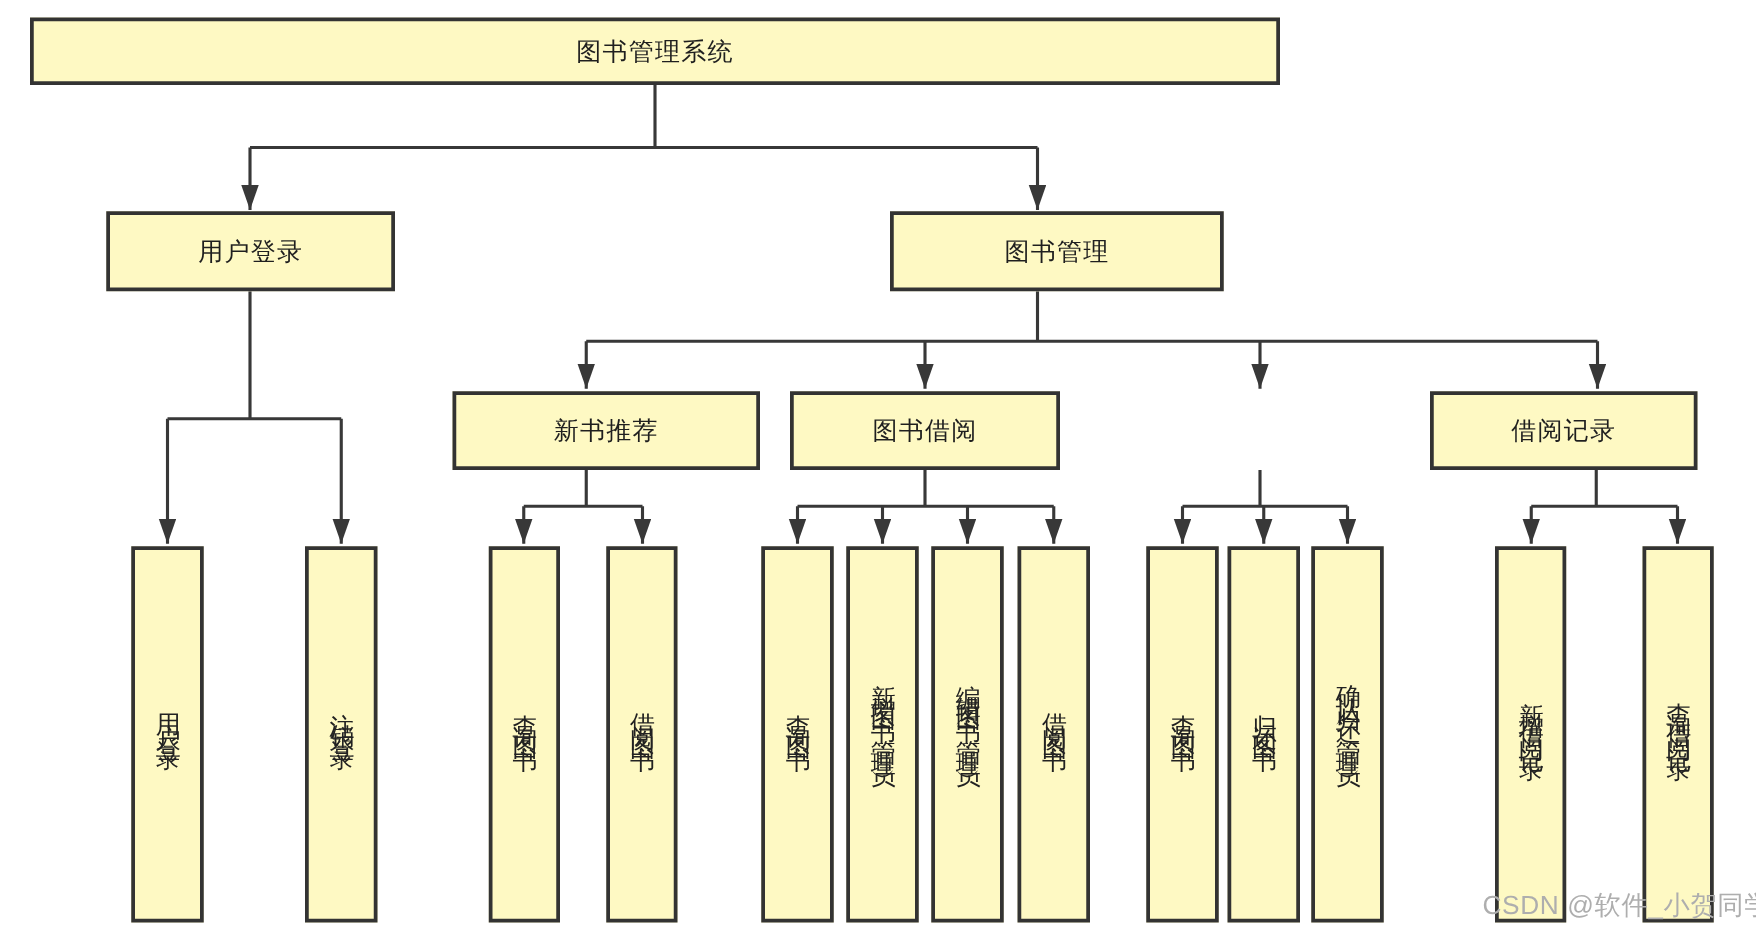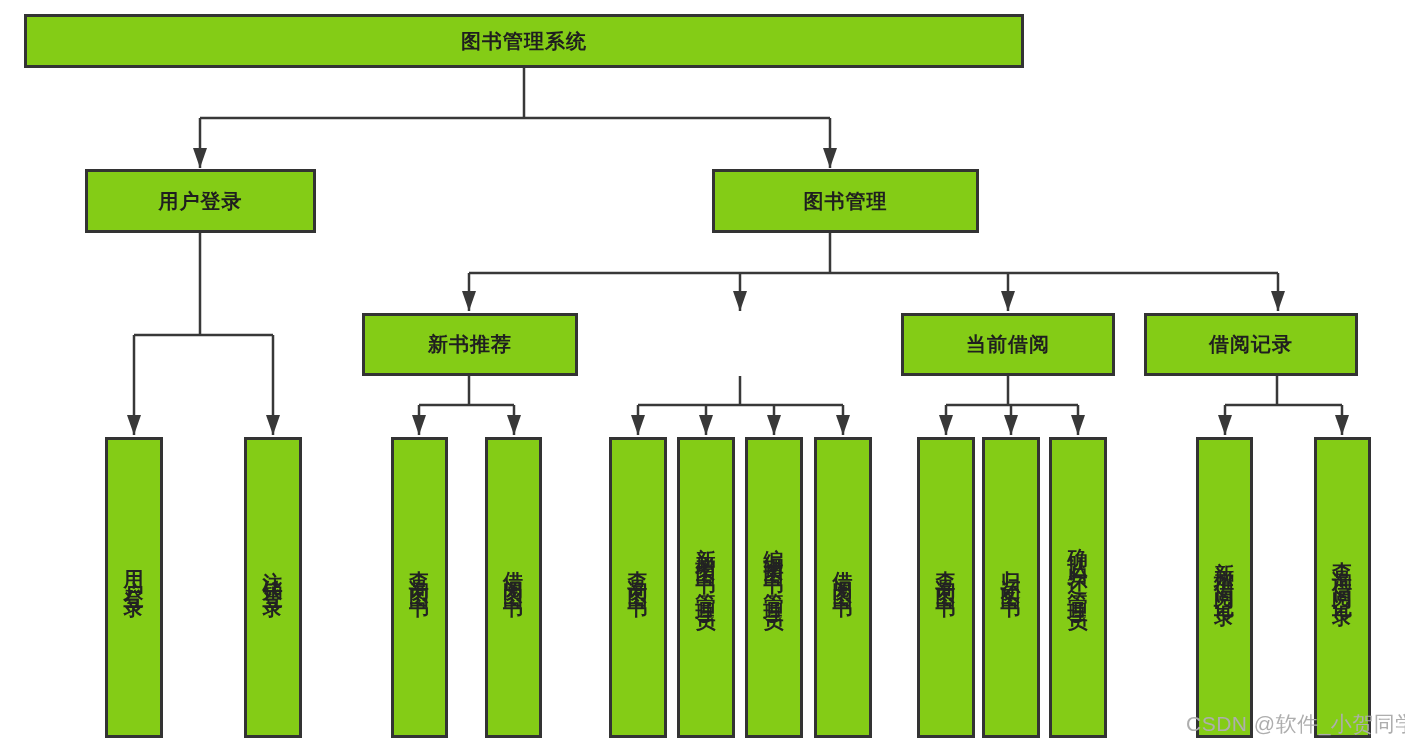--- a/index.html
+++ b/index.html
@@ -7,26 +7,25 @@
     position:relative;
     width:1405px;height:747px;
     background:#ffffff;
     font-family:"Liberation Sans","DejaVu Sans",sans-serif;
     overflow:hidden;
   }
   .wires{position:absolute;left:0;top:0;}
   .wire{stroke:#383838;stroke-width:2.5;fill:none;}
   .box{
     position:absolute;
-    background:#84cc16;
+    background:#fef9c3;
     border:3px solid #333333;
     box-sizing:border-box;
     display:flex;align-items:center;justify-content:center;
     color:#1f1f1f;
-    font-weight:bold;
   }
   .hlabel{font-size:20px;letter-spacing:1px;white-space:nowrap;}
   .root{left:24px;top:14px;width:1000px;height:54px;}
   .lvl1{top:169px;height:64px;}
   .lvl2{top:313px;height:63px;}
   .tall{top:437px;height:301px;padding-bottom:30px;}
   .vtext{
     writing-mode:vertical-rl;
     text-orientation:mixed;
     font-size:20px;
@@ -95,25 +94,25 @@
     <span class="hlabel">图书管理系统</span>
   </div>
 
   <div class="box lvl1" style="left:85px;width:231px;">
     <span class="hlabel">用户登录</span>
   </div>
   <div class="box lvl1" style="left:712px;width:267px;">
     <span class="hlabel">图书管理</span>
   </div>
 
-  <div class="box lvl2" style="left:362px;width:216px;">
+  <div class="box lvl2" style="left:362px;width:246px;">
     <span class="hlabel">新书推荐</span>
   </div>
-  <div class="box lvl2" style="left:901px;width:214px;">
-    <span class="hlabel">当前借阅</span>
+  <div class="box lvl2" style="left:632px;width:216px;">
+    <span class="hlabel">图书借阅</span>
   </div>
   <div class="box lvl2" style="left:1144px;width:214px;">
     <span class="hlabel">借阅记录</span>
   </div>
 
   <div class="box tall" style="left:105px;width:58px;">
     <span class="vtext">用户登录</span>
   </div>
   <div class="box tall" style="left:244px;width:58px;">
     <span class="vtext">注销登录</span>

